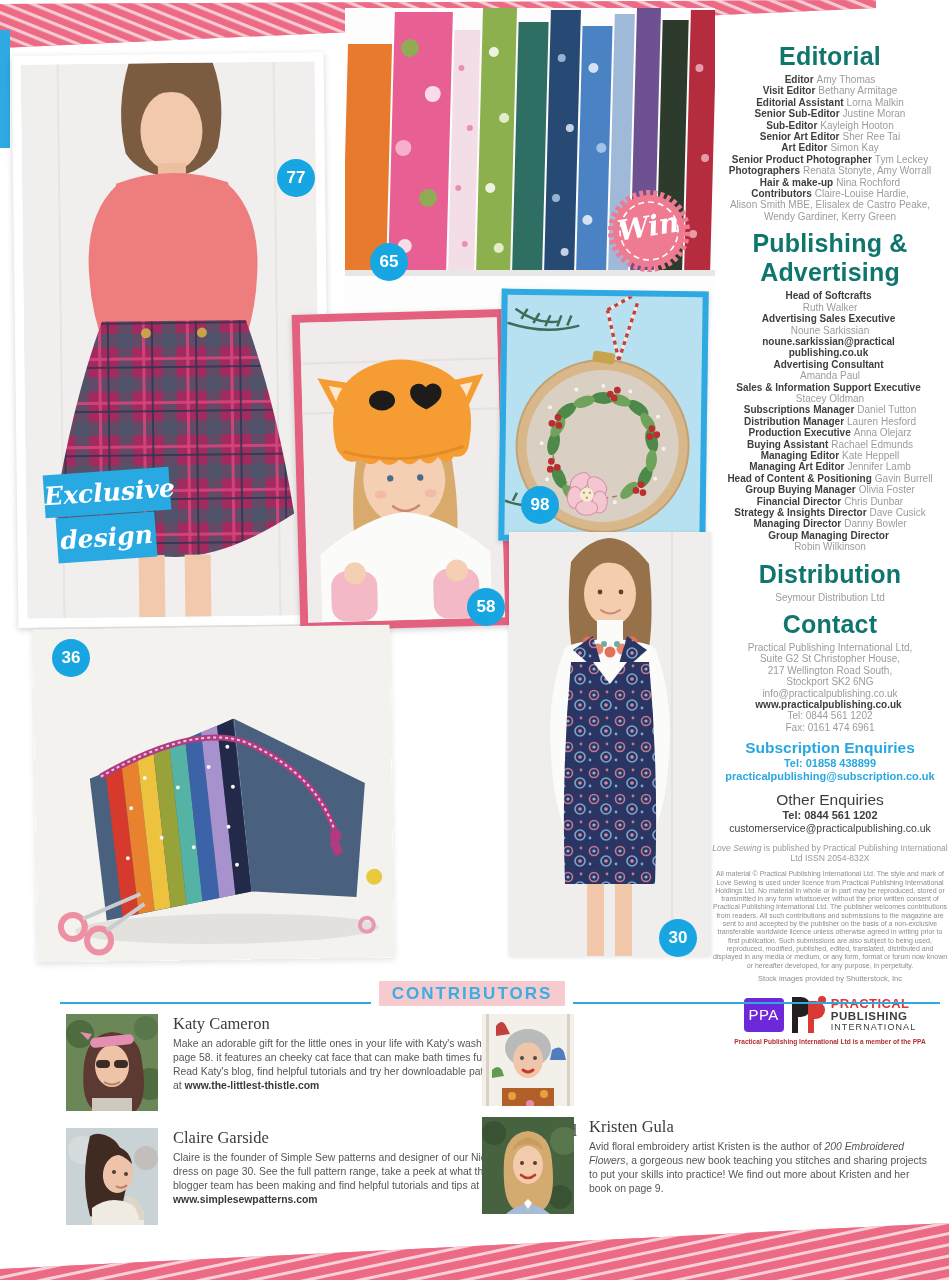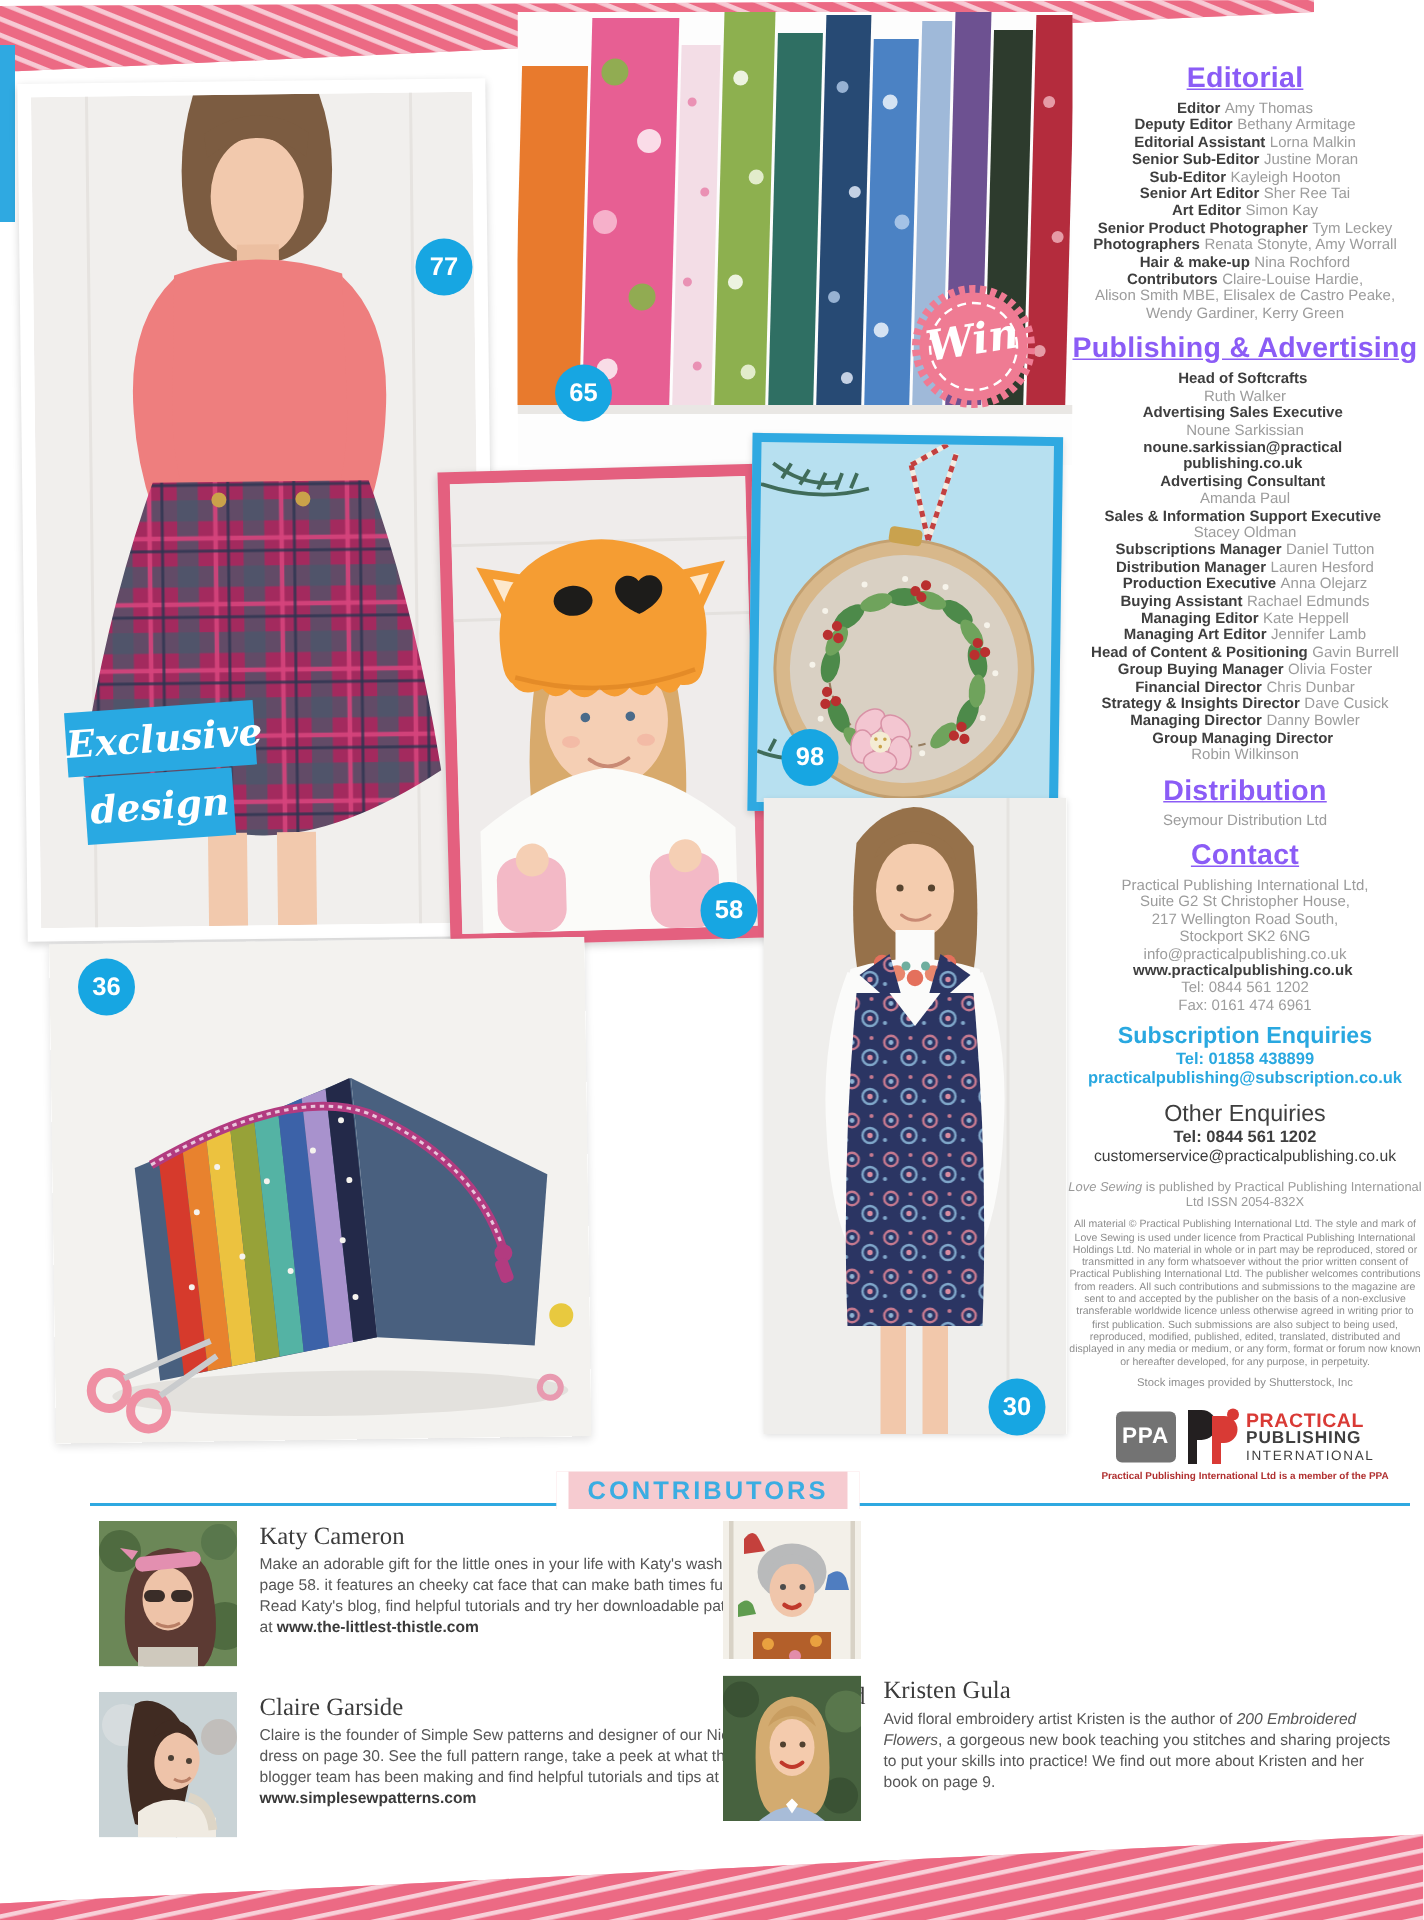--- a/index.html
+++ b/index.html
@@ -41,36 +41,36 @@
       font-family:"DejaVu Serif",serif;font-style:italic;font-weight:bold;font-size:28px;}
 
   
   .excl{position:absolute;z-index:4;background:#29a9e2;color:#fff;text-align:center;
         font-family:"DejaVu Serif",serif;font-style:italic;font-weight:bold;}
   #excl-1{left:44px;top:471px;width:126px;height:43px;font-size:25px;line-height:43px;transform:rotate(-4deg);}
   #excl-2{left:57px;top:515px;width:99px;height:45px;font-size:25px;line-height:45px;transform:rotate(-4deg);}
 
   
   .rcol{position:absolute;left:712px;top:42px;width:236px;text-align:center;z-index:2;}
-  .rcol h2{font-size:19px;color:#8b5cf6;margin:0 0 3px;font-weight:bold;letter-spacing:.2px;text-decoration:underline;}
+  .rcol h2{font-size:25px;color:#0f766e;margin:0 0 3px;font-weight:bold;letter-spacing:.2px;}
   .rcol h2.mt{margin-top:7px;}
   .credits .cl{font-size:10px;line-height:11.4px;color:#9c9c9c;}
   .credits .cl b{color:#3e3e3e;margin-right:3px;font-weight:bold;}
   .subs{margin-top:6px;color:#29a8e0;}
   .subs-h{font-size:15.5px;font-weight:bold;}
   .subs-l{font-size:11px;font-weight:bold;line-height:12.5px;}
   .other{margin-top:9px;color:#3e3e3e;}
   .other-h{font-size:15.5px;}
   .other-tel{font-size:11px;font-weight:bold;line-height:13px;}
   .other-email{font-size:10.5px;line-height:12px;}
   .published{margin:9px 0 0;font-size:8.6px;line-height:10px;color:#9a9a9a;}
   .legal{margin:7px 0 0;font-size:7px;line-height:8.3px;color:#8d8d8d;}
   .stock{margin:4px 0 0;font-size:7.5px;color:#8d8d8d;}
   .logos{margin-top:12px;display:flex;align-items:center;justify-content:center;gap:8px;}
-  .ppa{width:40px;height:34px;background:#737373;border-radius:4px;color:#fff;font-weight:bold;
+  .ppa{width:40px;height:34px;background:#6d28d9;border-radius:4px;color:#fff;font-weight:normal;
        font-size:15px;line-height:34px;text-align:center;letter-spacing:.5px;}
   .ppi{display:flex;align-items:center;gap:5px;}
   .ppi-text{text-align:left;}
   .ppi-text .l1{color:#d93a35;font-weight:bold;font-size:13px;line-height:13px;letter-spacing:.4px;}
   .ppi-text .l2{color:#3e3e3e;font-weight:bold;font-size:11.5px;line-height:12px;letter-spacing:.6px;}
   .ppi-text .l3{color:#3e3e3e;font-size:9px;line-height:10px;letter-spacing:1.1px;}
   .member{margin-top:3px;font-size:6.6px;font-weight:bold;color:#b03030;}
   .s-i{font-style:italic;}
   .s-b{font-weight:bold;color:#3a3a3a;}
 
@@ -410,21 +410,21 @@
   </div>
 
   <div class="excl" id="excl-1">Exclusive</div>
   <div class="excl" id="excl-2">design</div>
 
   <div class="rcol">
     <h2>Editorial</h2>
     <div class="credits">
 
     <div class="cl"><b>Editor</b><span>Amy Thomas</span></div>
-        <div class="cl"><b>Deputy Editor</b><span>Bethany Armitage</span></div>
+        <div class="cl"><b>Visit Editor</b><span>Bethany Armitage</span></div>
         <div class="cl"><b>Editorial Assistant</b><span>Lorna Malkin</span></div>
         <div class="cl"><b>Senior Sub-Editor</b><span>Justine Moran</span></div>
         <div class="cl"><b>Sub-Editor</b><span>Kayleigh Hooton</span></div>
         <div class="cl"><b>Senior Art Editor</b><span>Sher Ree Tai</span></div>
         <div class="cl"><b>Art Editor</b><span>Simon Kay</span></div>
         <div class="cl"><b>Senior Product Photographer</b><span>Tym Leckey</span></div>
         <div class="cl"><b>Photographers</b><span>Renata Stonyte, Amy Worrall</span></div>
         <div class="cl"><b>Hair &amp; make-up</b><span>Nina Rochford</span></div>
         <div class="cl"><b>Contributors</b><span>Claire-Louise Hardie,</span></div>
         <div class="cl"><span>Alison Smith MBE, Elisalex de Castro Peake,</span></div>

